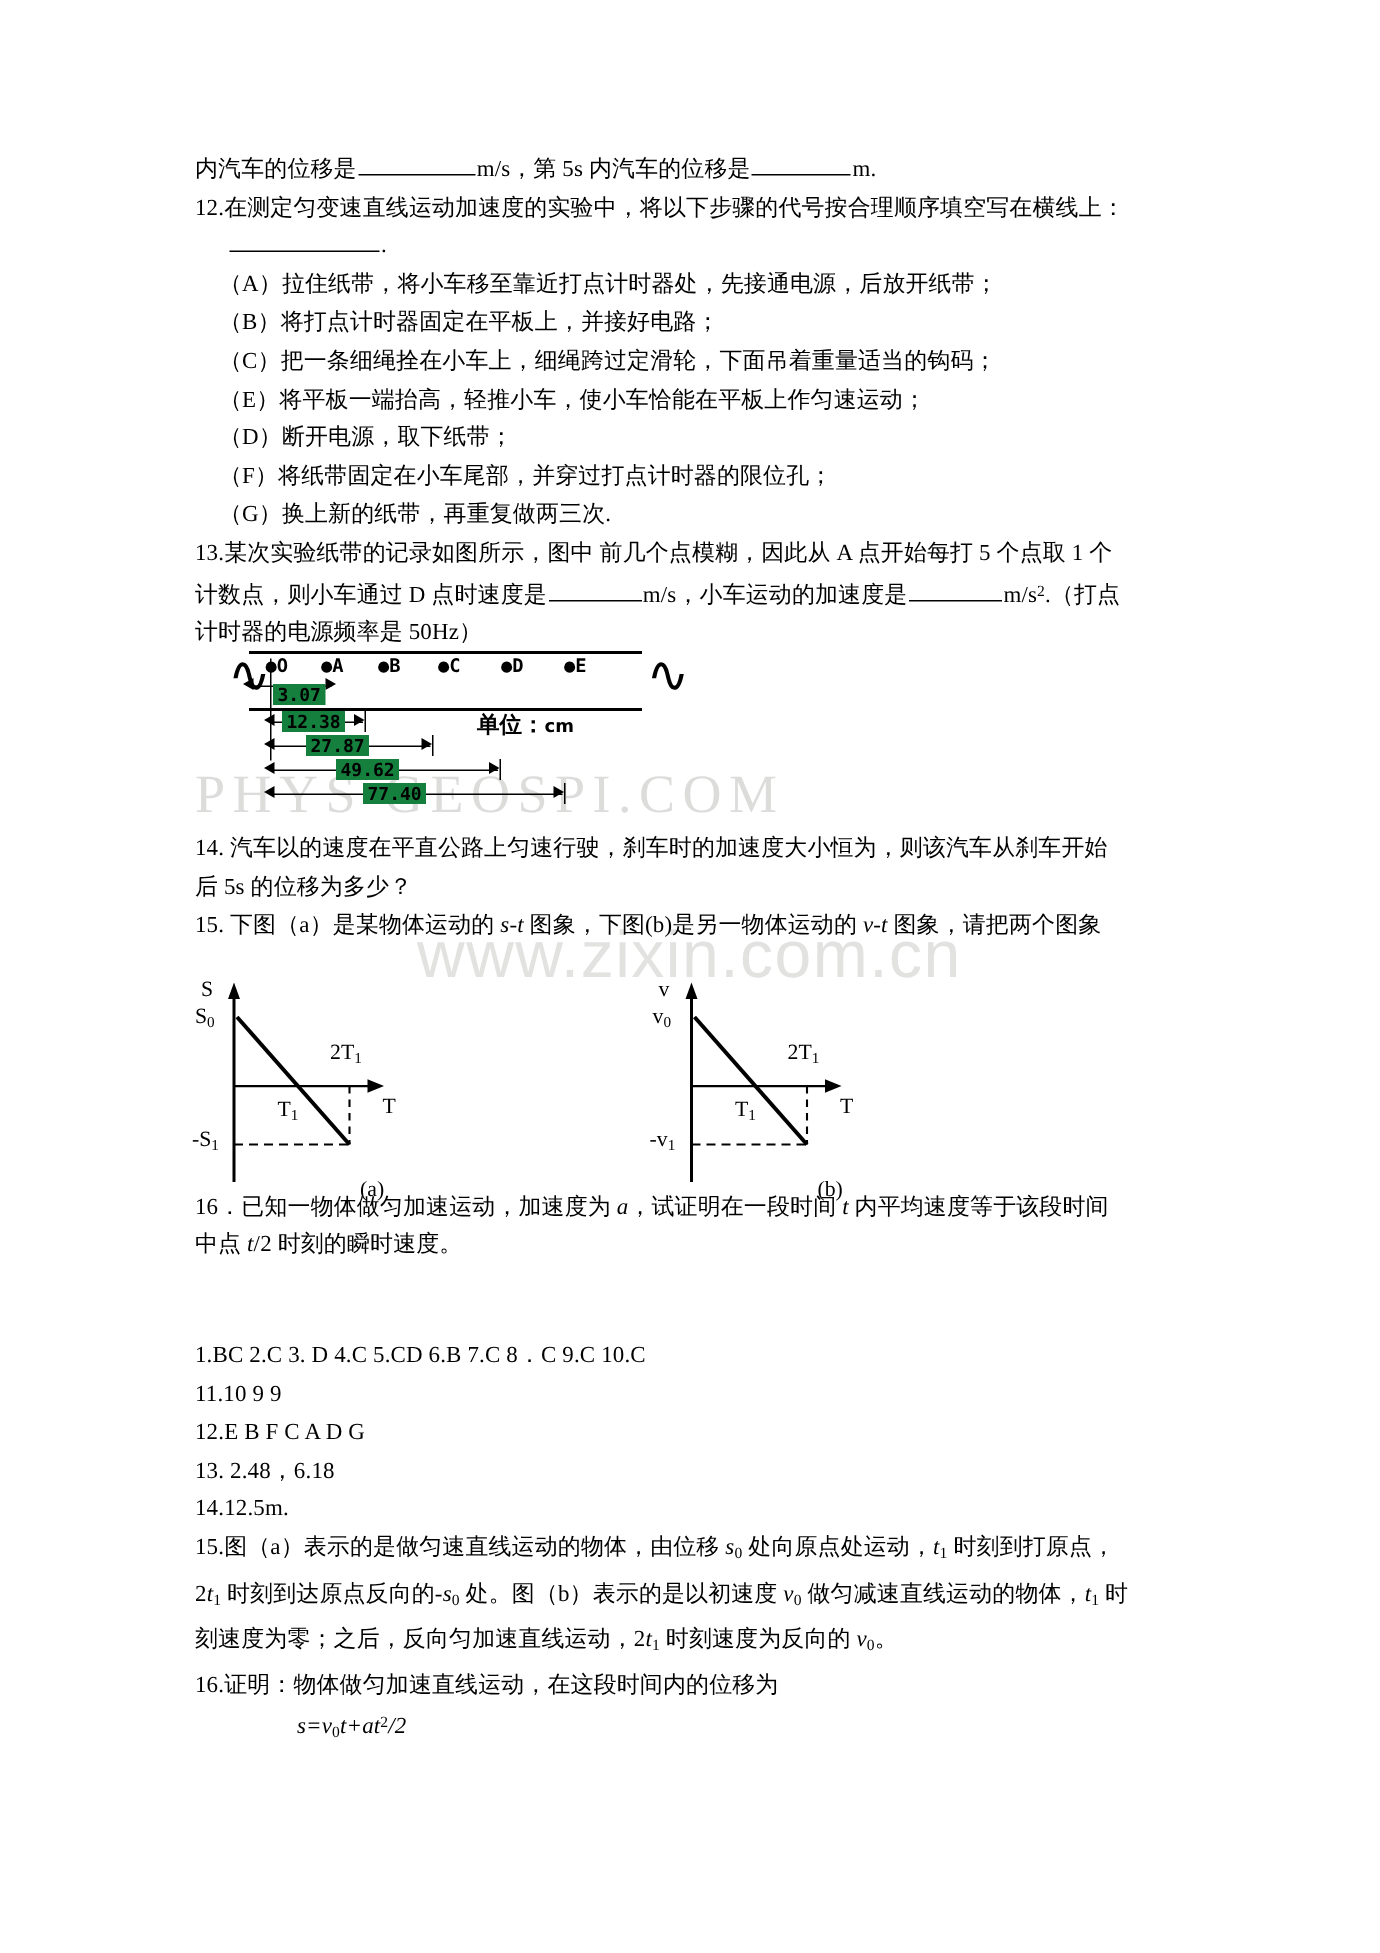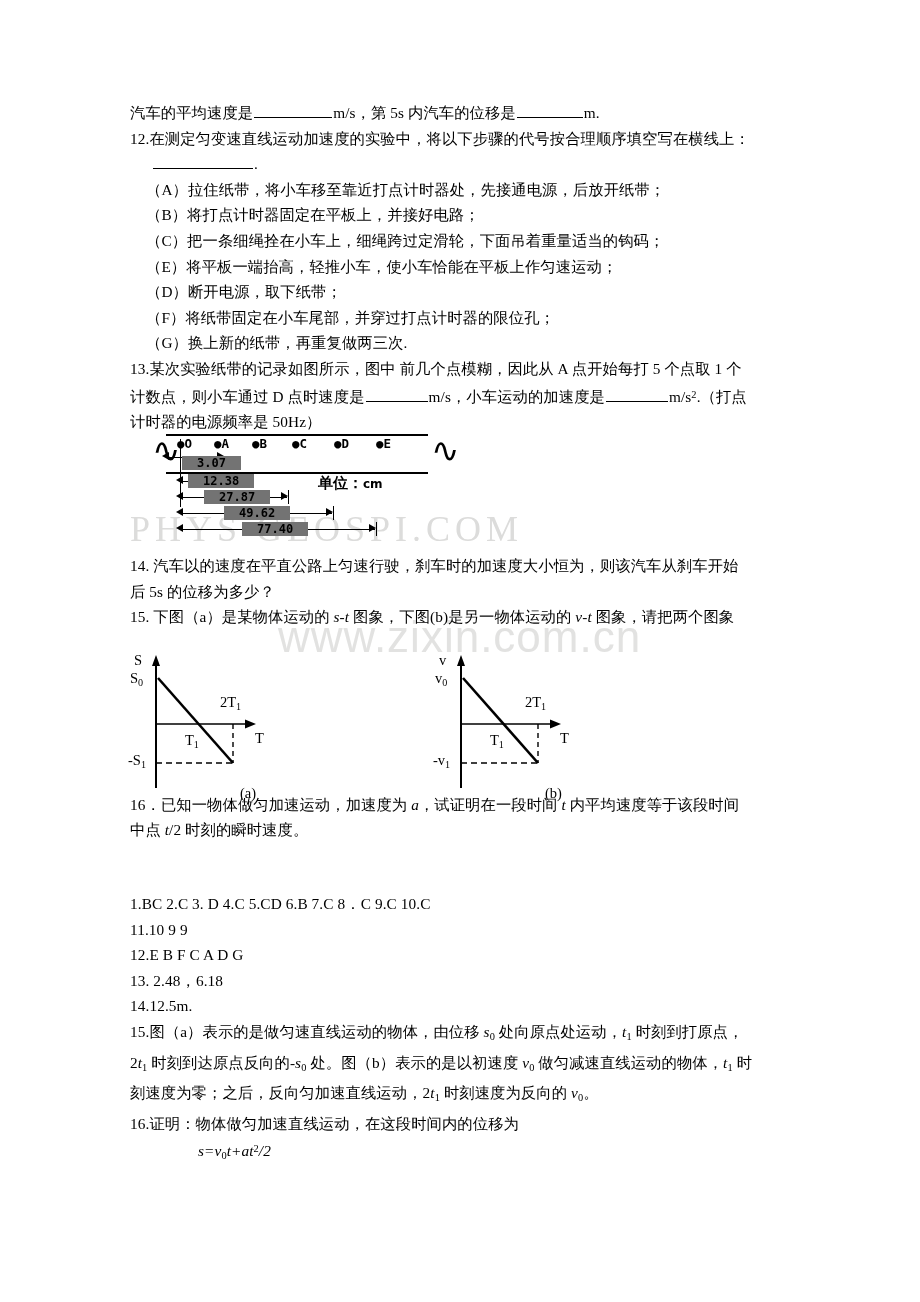--- a/index.html
+++ b/index.html
@@ -130,22 +130,22 @@
     border-top: 4.5px solid transparent;
     border-bottom: 4.5px solid transparent;
   }
   .arrow-head-l { border-right: 7px solid #000; }
   .arrow-head-r { border-left: 7px solid #000; }
   .dim-label {
     position: absolute;
     font-size: 12px;
     font-weight: bold;
     font-family: "DejaVu Sans Mono", monospace;
-    background: #737373;
-    padding: 0 15px;
+    background: #15803d;
+    padding: 0 3px;
     white-space: nowrap;
   }
   .unit-label {
     position: absolute;
     left: 170px;
     top: 40px;
     font-size: 15px;
     font-weight: bold;
     font-family: "DejaVu Sans", sans-serif;
     white-space: nowrap;
@@ -181,21 +181,21 @@
 </head>
 <body>
 
 <div class="page">
 
   <div class="wm wm-phys">PHYS GEOSPI.COM</div>
   <div class="wm wm-zixin">www.zixin.com.cn</div>
 
   <div class="content">
 
-    <p class="line"><span>汽车的平均速度是</span><span class="blank b-long"></span><span>m/s，第 5s 内汽车的位移是</span><span class="blank b-med"></span><span>m.</span></p>
+    <p class="line"><span>内汽车的位移是</span><span class="blank b-long"></span><span>m/s，第 5s 内汽车的位移是</span><span class="blank b-med"></span><span>m.</span></p>
 
     <p class="line">12.在测定匀变速直线运动加速度的实验中，将以下步骤的代号按合理顺序填空写在横线上：</p>
     <p class="line" style="text-indent:22px;"><span class="blank" style="width:100px;"></span><span>.</span></p>
     <p class="line indent-1">（A）拉住纸带，将小车移至靠近打点计时器处，先接通电源，后放开纸带；</p>
     <p class="line indent-1">（B）将打点计时器固定在平板上，并接好电路；</p>
     <p class="line indent-1">（C）把一条细绳拴在小车上，细绳跨过定滑轮，下面吊着重量适当的钩码；</p>
     <p class="line indent-1">（E）将平板一端抬高，轻推小车，使小车恰能在平板上作匀速运动；</p>
     <p class="line indent-1">（D）断开电源，取下纸带；</p>
     <p class="line indent-1">（F）将纸带固定在小车尾部，并穿过打点计时器的限位孔；</p>
     <p class="line indent-1">（G）换上新的纸带，再重复做两三次.</p>

